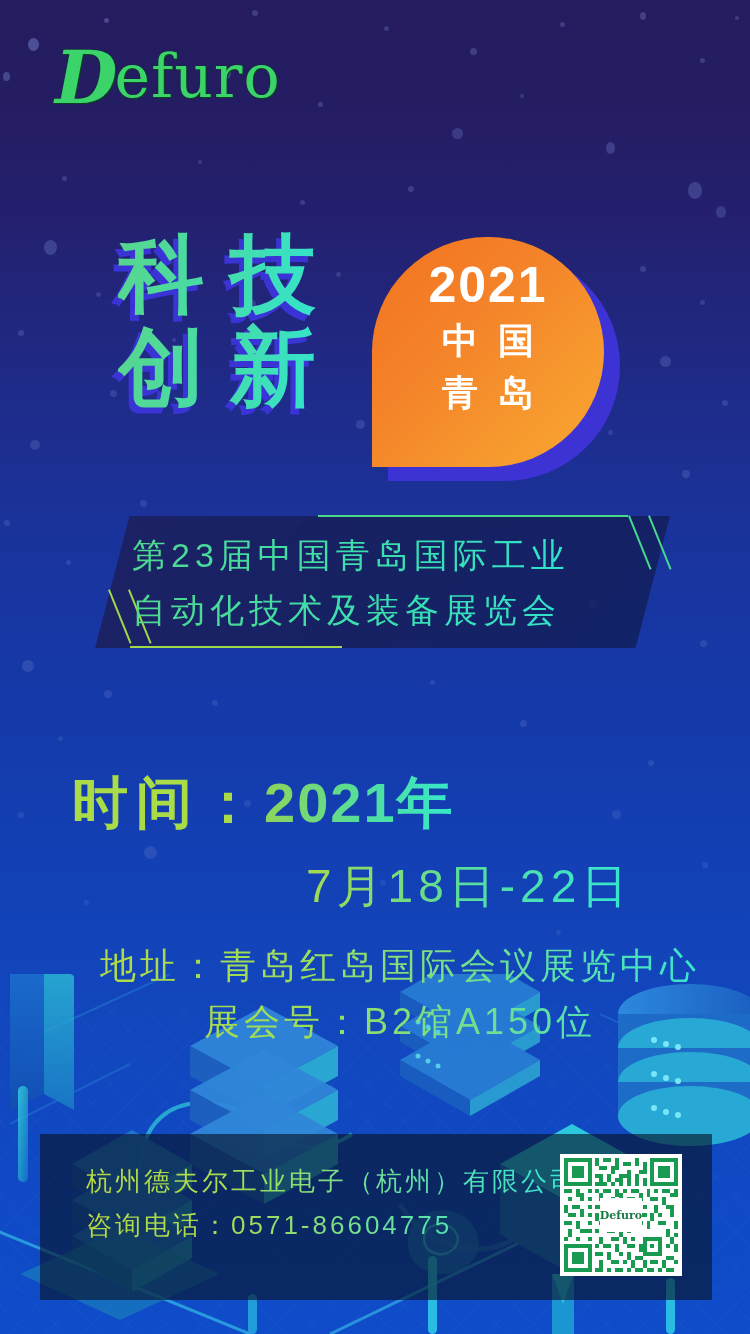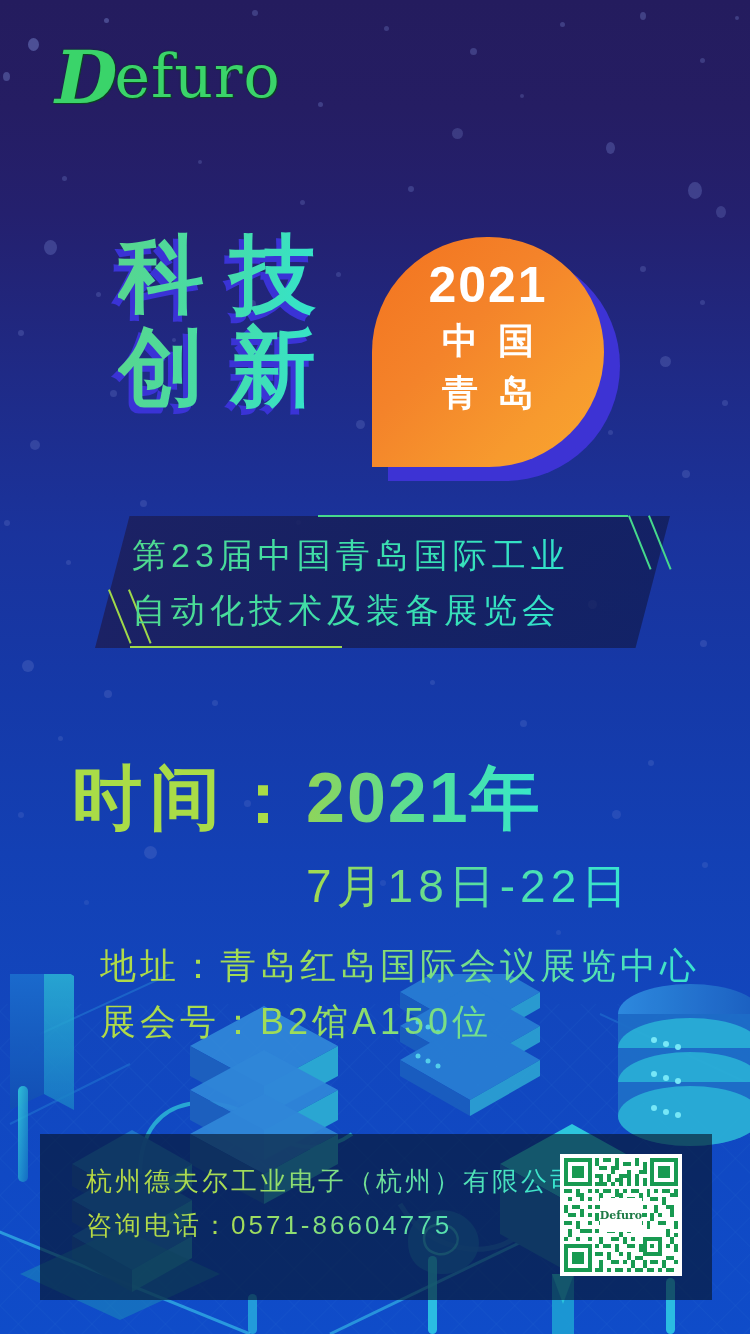--- a/index.html
+++ b/index.html
@@ -154,42 +154,42 @@
     -webkit-background-clip: text;
     background-clip: text;
     color: transparent;
   }
   .deco { position: absolute; background: #9fd94a; }
   .deco-green { position: absolute; background: #46d98c; }
 
   
   .date-block { position: absolute; left: 0; top: 760px; width: 750px; z-index: 6; }
   .date-row1 {
-    position: absolute; left: 72px; top: 0;
-    font-size: 70px; font-weight: 700; letter-spacing: 6px;
+    position: absolute; left: 72px; top: 12px;
+    font-size: 56px; font-weight: 700; letter-spacing: 6px;
     white-space: nowrap; line-height: 1.1;
   }
   .dt-label {
     color: #a9dc47;
     letter-spacing: 8px;
   }
   .dt-year {
     background: linear-gradient(90deg, #8fd45a 0%, #4fdfa0 55%, #36e8cc 100%);
     -webkit-background-clip: text; background-clip: text; color: transparent;
     letter-spacing: 2px;
   }
   .date-row2 {
     position: absolute; left: 306px; top: 96px;
     font-size: 46px; font-weight: 500; letter-spacing: 5px; white-space: nowrap;
     background: linear-gradient(90deg, #a5da4e 0%, #5ddd98 45%, #34e6d4 100%);
     -webkit-background-clip: text; background-clip: text; color: transparent;
   }
 
   
-  .addr { position: absolute; left: 100px; z-index: 6; white-space: nowrap; }
+  .addr { position: absolute; left: 100px; z-index: 6; white-space: nowrap; text-align: center; }
   .addr-line {
     font-size: 36px;
     font-weight: 500;
     letter-spacing: 4px;
     line-height: 1.55;
     background: linear-gradient(90deg, #b2da45 0%, #9bdd5c 35%, #5fe0a6 75%, #38e4d0 100%);
     -webkit-background-clip: text; background-clip: text; color: transparent;
   }
 
   

